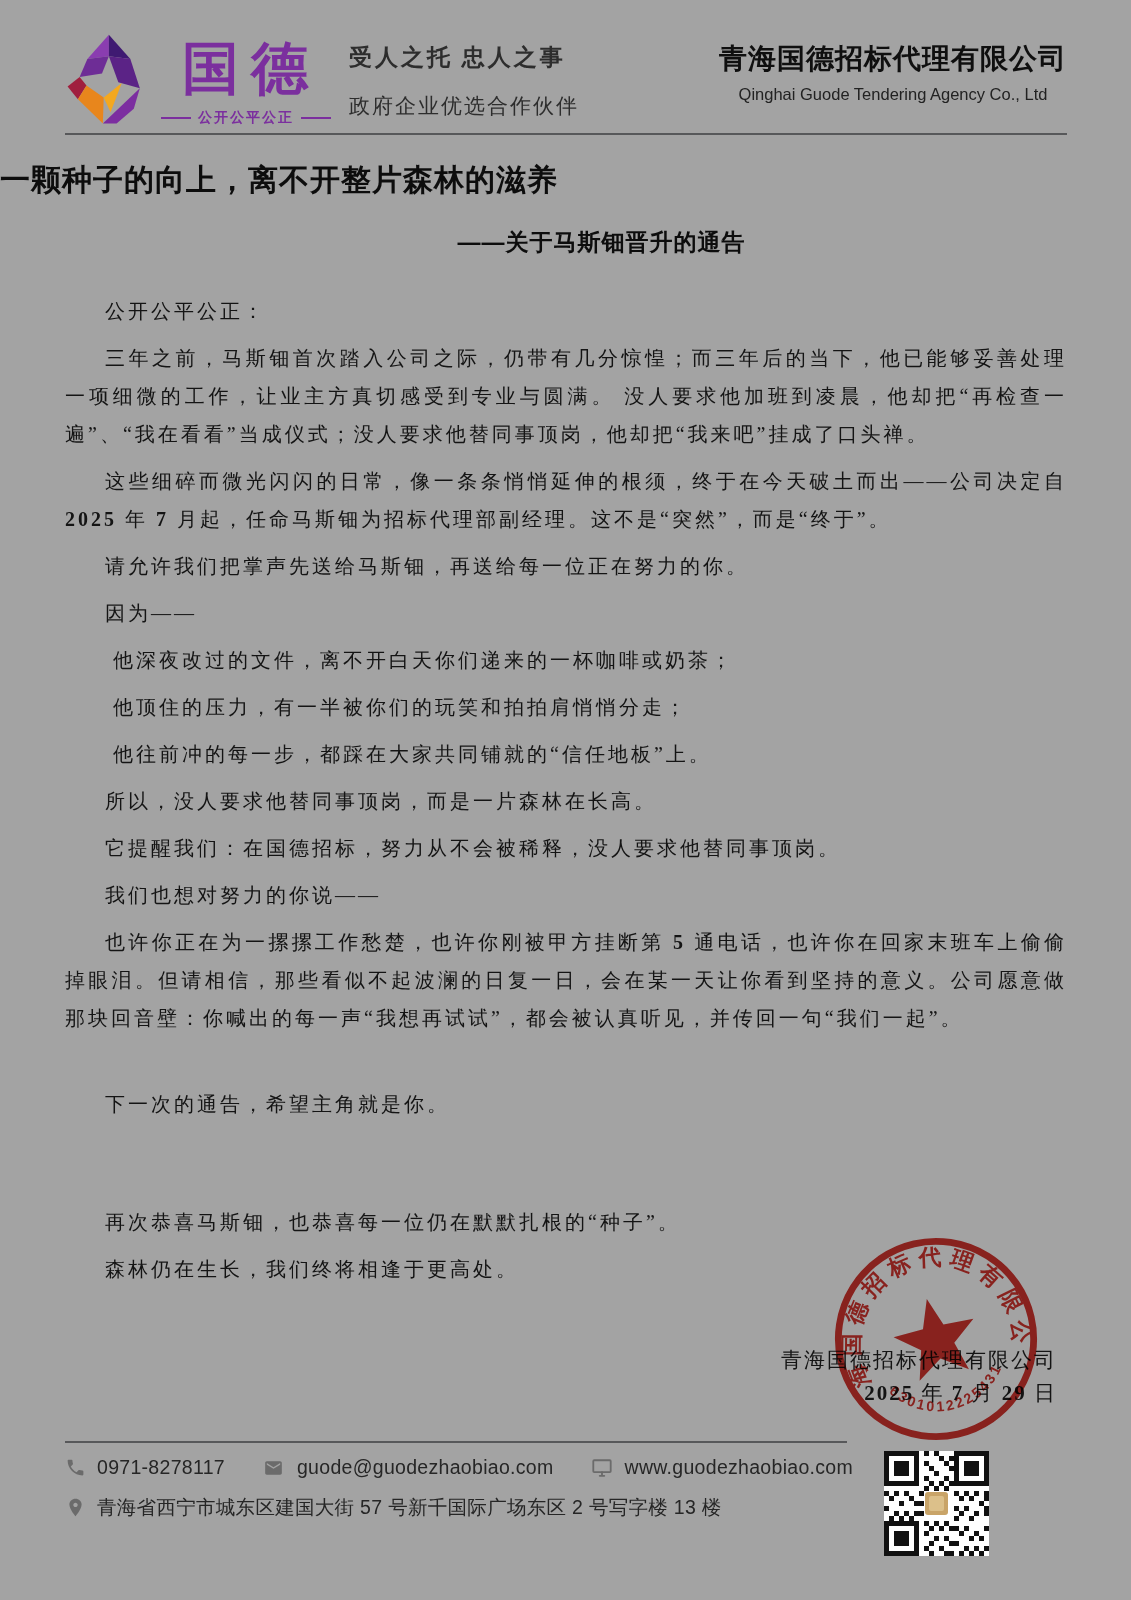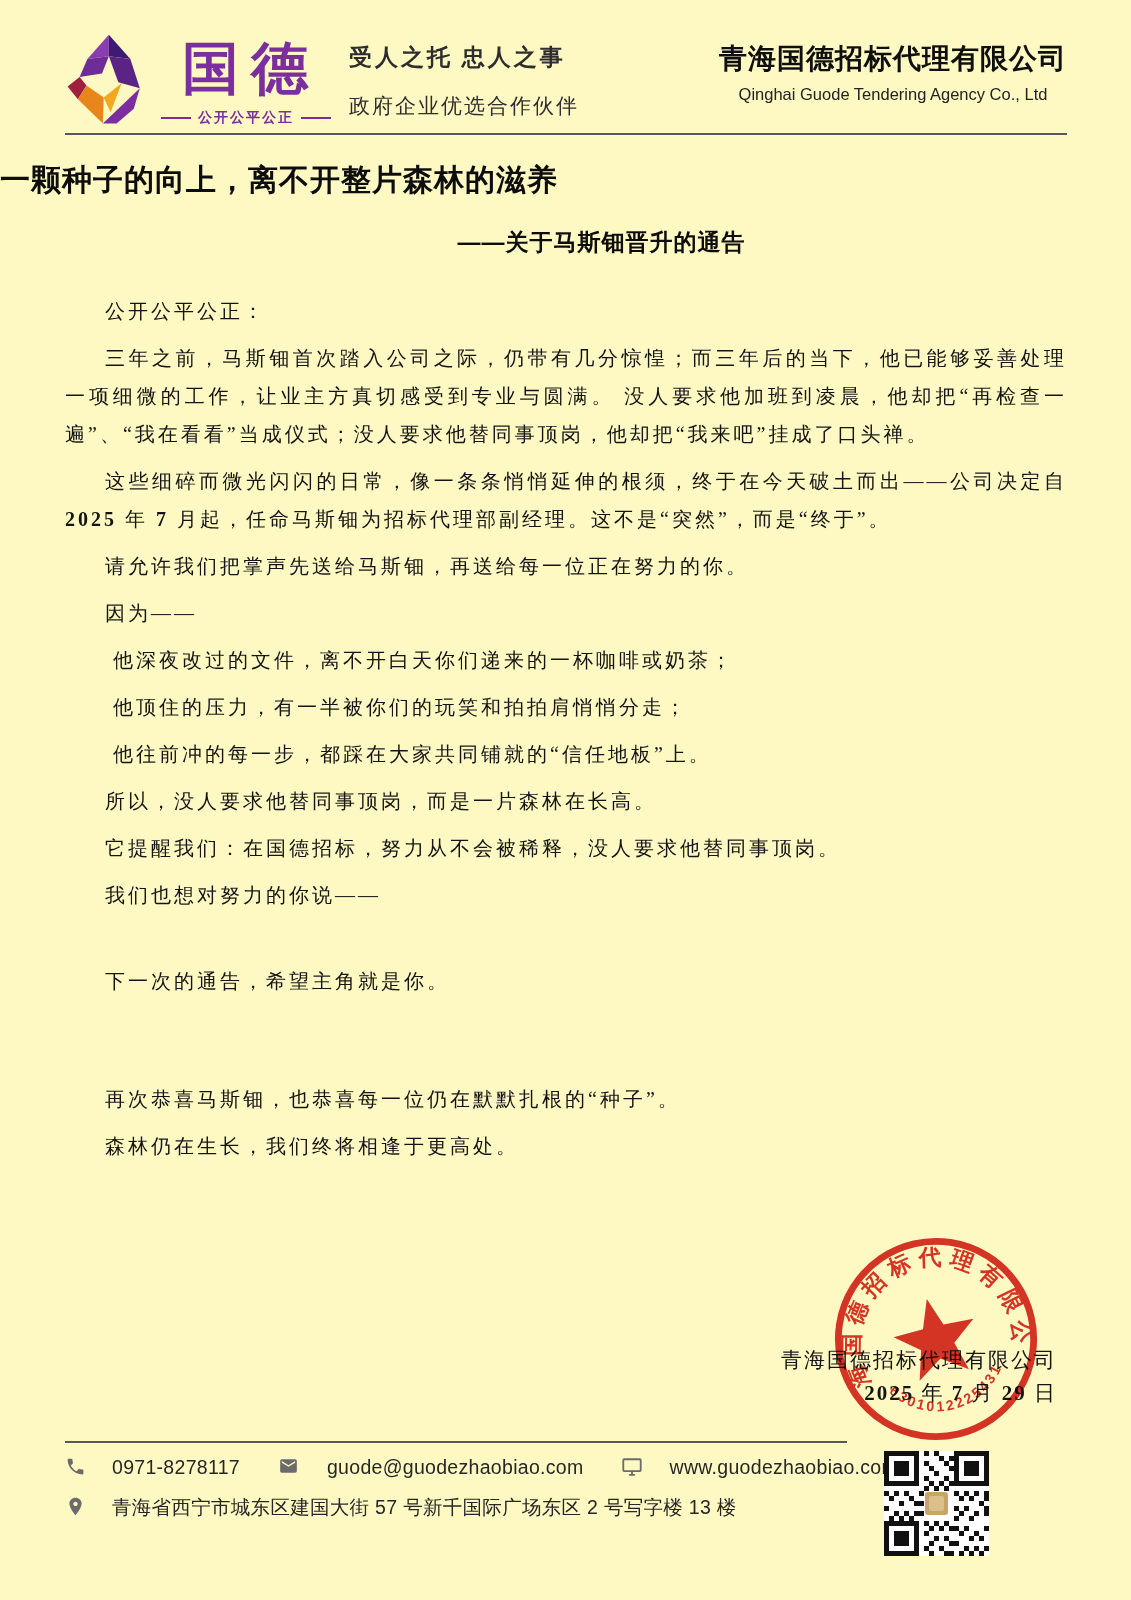--- a/index.html
+++ b/index.html
@@ -1,17 +1,17 @@
 <!DOCTYPE html>
 <html><head>
 <meta charset="utf-8">
 <style>
   html,body{margin:0;padding:0;background:#e8e8e8;}
   .page{
-    position:relative;width:1131px;height:1600px;margin:0 auto;background:#fef9c3;
+    position:relative;width:1131px;height:1600px;margin:0 auto;background:#a3a3a3;
     font-family:"Liberation Serif",serif;color:#1a1a1a;overflow:hidden;
   }
   
   .header{position:absolute;top:34px;left:65px;right:64px;display:flex;align-items:flex-start;}
   .logo-wrap{display:flex;align-items:flex-start;gap:10px;}
   .logo-g{width:86px;height:98px;flex:0 0 auto;}
   .logo-right{display:flex;flex-direction:column;align-items:center;margin-top:4px;}
   .logo-brand{font-size:57px;font-weight:bold;color:#7b2f9e;letter-spacing:12px;line-height:62px;white-space:nowrap;padding-left:10px;}
   .logo-tagline{display:flex;align-items:center;gap:7px;margin-top:9px;color:#7b2f9e;font-size:14px;font-weight:bold;letter-spacing:2px;white-space:nowrap;}
   .logo-tagline::before,.logo-tagline::after{content:"";width:30px;height:2px;background:#7b2f9e;}
@@ -39,21 +39,21 @@
   
   .signature{position:absolute;top:1344px;right:74px;text-align:right;font-size:21px;line-height:33px;color:#141414;letter-spacing:2px;}
   
   .seal{position:absolute;left:831px;top:1234px;width:210px;height:210px;
     mix-blend-mode:multiply;opacity:.93;transform:rotate(-13deg);}
   
   .footer-rule{position:absolute;top:1441px;left:65px;width:782px;height:2px;background:#57585a;}
   .contacts{position:absolute;top:1456px;left:65px;width:790px;font-family:"Liberation Sans",sans-serif;color:#262626;}
   .contact-row{display:flex;align-items:center;gap:36px;font-size:19.5px;letter-spacing:.3px;}
   .contact-row + .contact-row{margin-top:15px;gap:0;}
-  .contact-item{display:flex;gap:26px;white-space:nowrap;}
+  .contact-item{display:flex;align-items:center;gap:11px;white-space:nowrap;}
   .cicon{flex:0 0 auto;display:inline-flex;}
   .qr{position:absolute;left:884px;top:1451px;width:105px;height:105px;}
 </style>
 </head>
 <body>
 
 <div class="page">
 
   <div class="header">
     <div class="logo-wrap">
@@ -94,20 +94,21 @@
   <p class="para normal">三年之前，马斯钿首次踏入公司之际，仍带有几分惊惶；而三年后的当下，他已能够妥善处理一项细微的工作，让业主方真切感受到专业与圆满。 没人要求他加班到凌晨，他却把“再检查一遍”、“我在看看”当成仪式；没人要求他替同事顶岗，他却把“我来吧”挂成了口头禅。</p>
       <p class="para normal">这些细碎而微光闪闪的日常，像一条条悄悄延伸的根须，终于在今天破土而出——公司决定自 <b>2025</b> 年 <b>7</b> 月起，任命马斯钿为招标代理部副经理。这不是“突然”，而是“终于”。</p>
       <p class="para normal">请允许我们把掌声先送给马斯钿，再送给每一位正在努力的你。</p>
       <p class="para normal">因为——</p>
       <p class="para quote">他深夜改过的文件，离不开白天你们递来的一杯咖啡或奶茶；</p>
       <p class="para quote">他顶住的压力，有一半被你们的玩笑和拍拍肩悄悄分走；</p>
       <p class="para quote">他往前冲的每一步，都踩在大家共同铺就的“信任地板”上。</p>
       <p class="para normal">所以，没人要求他替同事顶岗，而是一片森林在长高。</p>
       <p class="para normal">它提醒我们：在国德招标，努力从不会被稀释，没人要求他替同事顶岗。</p>
       <p class="para normal">我们也想对努力的你说——</p>
+      <p class="para normal">也许你正在为一摞摞工作愁楚，也许你刚被甲方挂断第 <b>5</b> 通电话，也许你在回家末班车上偷偷掉眼泪。但请相信，那些看似不起波澜的日复一日，会在某一天让你看到坚持的意义。公司愿意做那块回音壁：你喊出的每一声“我想再试试”，都会被认真听见，并传回一句“我们一起”。</p>
       <p class="para gap-lg">下一次的通告，希望主角就是你。</p>
       <p class="para gap-xl">再次恭喜马斯钿，也恭喜每一位仍在默默扎根的“种子”。</p>
       <p class="para normal">森林仍在生长，我们终将相逢于更高处。</p>
     </div>
 
   <div class="signature">
     <div>青海国德招标代理有限公司</div>
     <div><b>2025</b> 年 <b>7</b> 月 <b>29</b> 日</div>
   </div>
 

